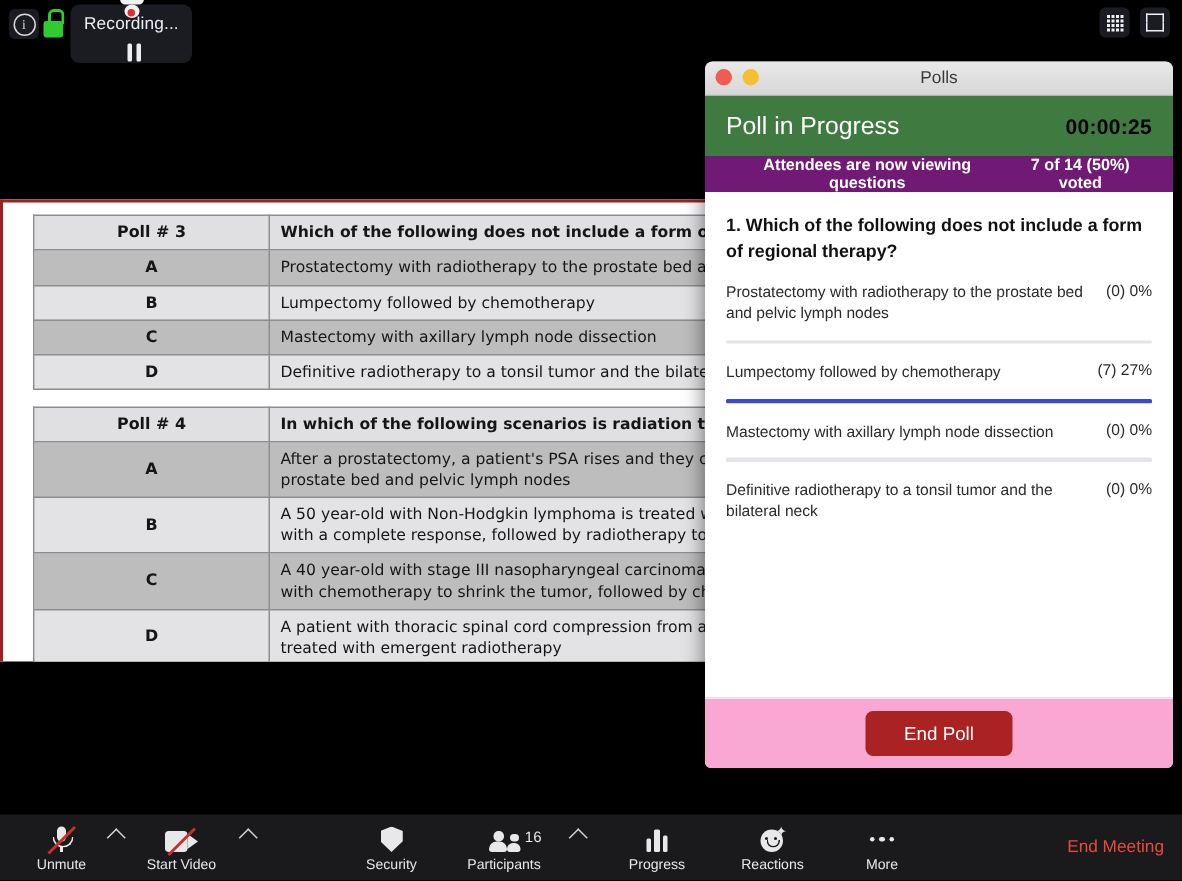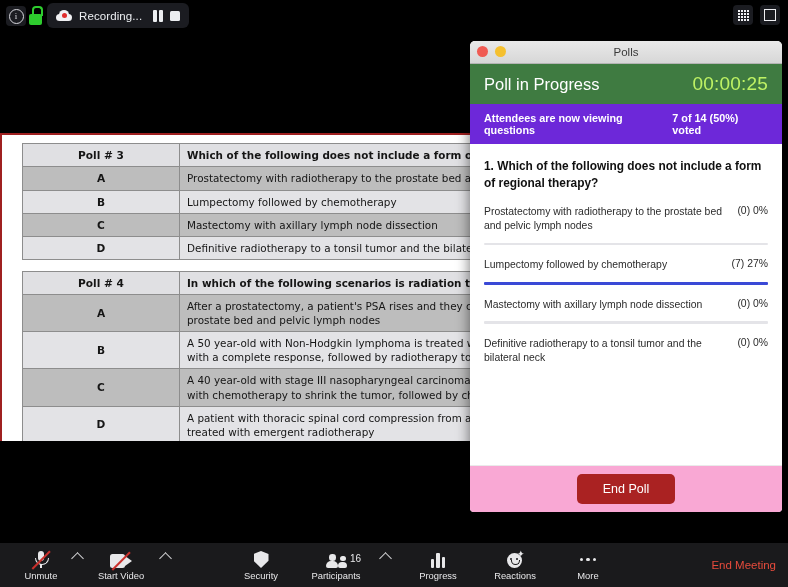--- a/index.html
+++ b/index.html
@@ -13,22 +13,22 @@
   
   .topbar{position:absolute;left:0;top:0;width:788px;height:32px;background:#000;z-index:5;}
   .info-btn{position:absolute;left:6px;top:6px;width:20px;height:20px;border-radius:4px;background:#1b1c21;
      display:flex;align-items:center;justify-content:center;}
   .info-circ{width:13px;height:13px;border-radius:50%;border:1.4px solid #d9d9de;
      color:#d9d9de;font-size:9px;line-height:12px;text-align:center;font-family:"Liberation Serif",serif;}
   .lock{position:absolute;left:29px;top:6px;width:13px;height:19px;}
   .lock-body{position:absolute;left:0;bottom:0;width:13px;height:11px;background:#2ecc2e;border-radius:2px;}
   .lock-sh{position:absolute;left:3px;top:0;width:7px;height:8px;border:2px solid #2ecc2e;border-bottom:none;
      border-radius:4px 4px 0 0;}
-  .rec-pill{position:absolute;left:47px;top:3px;height:25px;border-radius:6px;background:#1b1c21;
-     display:flex;align-items:center;padding:0 9px;gap:7px;}
+  .rec-pill{position:absolute;left:47px;top:3px;height:39px;border-radius:6px;background:#1b1c21;
+     display:flex;align-items:center;padding:0 9px;gap:7px;flex-direction:column;}
   .rec-cloud{position:relative;width:16px;height:11px;}
   .rec-cloud .c1{position:absolute;left:0;bottom:0;width:16px;height:7px;background:#f1f1f3;border-radius:4px;}
   .rec-cloud .c2{position:absolute;left:3px;top:0;width:10px;height:9px;background:#f1f1f3;border-radius:50%;}
   .rec-cloud .dot{position:absolute;left:5.5px;top:3px;width:5px;height:5px;background:#e02c2c;border-radius:50%;z-index:2;}
   .rec-label{color:#eceef1;font-size:11.5px;letter-spacing:.1px;}
   .rec-pause{display:flex;gap:2.5px;margin-left:4px;}
   .rec-pause i{display:block;width:3.5px;height:12px;background:#eceef1;border-radius:1px;}
   .rec-stop{width:10px;height:10px;background:#eceef1;border-radius:1.5px;}
   .tr-btns{position:absolute;right:8px;top:5px;display:flex;gap:7px;}
   .tr-btn{width:20px;height:20px;border-radius:4px;background:#1b1c21;display:flex;align-items:center;justify-content:center;}
@@ -64,23 +64,23 @@
   .titlebar{height:22px;background:linear-gradient(#e9e9e9,#d7d7d7);border-bottom:1px solid #b4b4b4;
      position:relative;display:flex;align-items:center;justify-content:center;}
   .titlebar .t{font-size:11.5px;color:#3a3a3a;font-family:"Liberation Sans",sans-serif;}
   .lights{position:absolute;left:7px;top:5px;display:flex;gap:7px;}
   .lights i{display:block;width:11px;height:11px;border-radius:50%;}
   .lights .r{background:#f05b53;}
   .lights .y{background:#f5c02f;}
   .greenbar{height:40px;background:#3f7b41;display:flex;align-items:center;justify-content:space-between;
      padding:0 14px;}
   .greenbar .h{color:#fff;font-size:16.5px;}
-  .greenbar .tm{color:#bef264;font-size:19px;letter-spacing:.2px;}
-  .statusbar{height:40px;background:#6d28d9;display:flex;align-items:center;justify-content:space-between;
-     padding:0 14px;}
+  .greenbar .tm{color:#000000;font-size:14px;letter-spacing:.2px;font-weight:bold;}
+  .statusbar{height:24px;background:#701a75;display:flex;align-items:center;justify-content:space-between;
+     padding:0 14px;text-align:center;}
   .statusbar span{color:#fff;font-size:10.8px;font-weight:bold;}
   .qbody{padding:14px 14px 0 14px;height:381px;box-sizing:border-box;overflow:hidden;}
   .qtitle{font-size:11.9px;font-weight:bold;color:#111;line-height:1.42;margin:0 0 13px 0;}
   .opt{margin-bottom:13px;}
   .opt-row{display:flex;justify-content:space-between;align-items:flex-start;gap:10px;}
   .opt-text{font-size:10.4px;color:#2b2b2b;line-height:1.4;flex:1;}
   .opt-pct{font-size:10.4px;color:#2b2b2b;white-space:nowrap;padding-top:0;}
   .bar{height:2.5px;background:#e4e4e8;margin-top:9px;border-radius:1px;overflow:hidden;}
   .bar > i{display:block;height:100%;background:#3a49d6;}
   .footer{position:absolute;left:0;bottom:0;width:312px;height:46px;border-top:1px solid #eaeaea;

